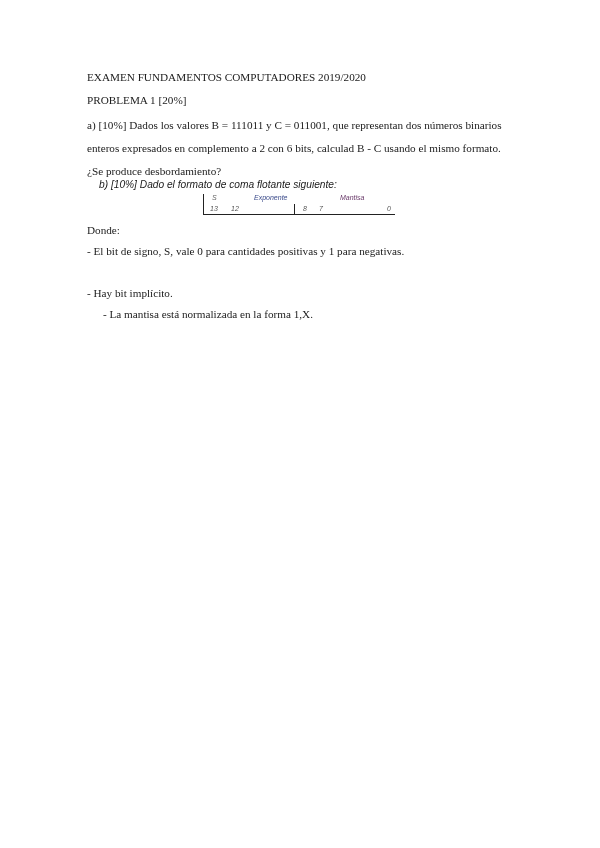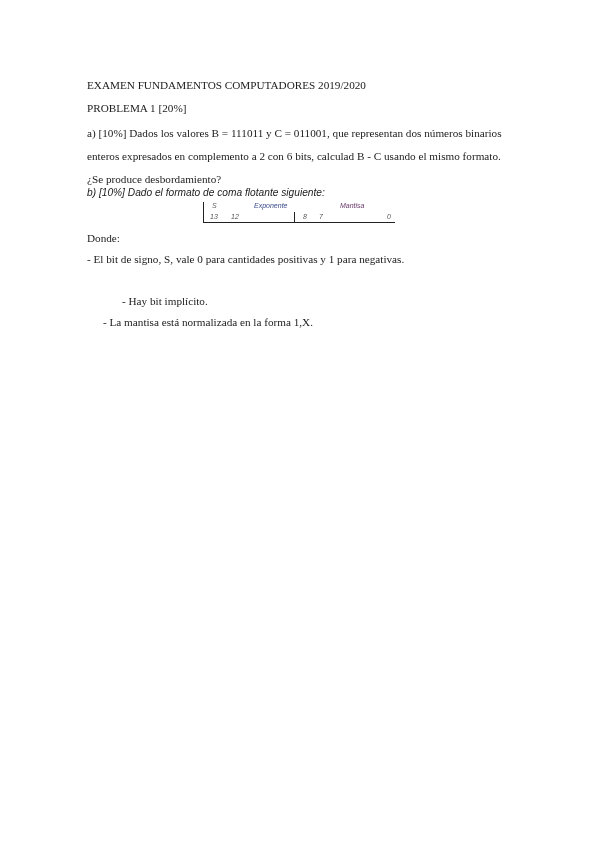--- a/index.html
+++ b/index.html
@@ -1,21 +1,21 @@
 <!DOCTYPE html>
 <html><head>
   <meta charset="utf-8">
   <style>
     html, body { margin:0; padding:0; background:#ffffff; }
     body { width:600px; height:848px; position:relative; overflow:hidden;
            font-family:"Liberation Serif", serif; color:#1a1a1a; }
-    .page { position:absolute; left:0; top:8px; width:600px; height:604px; background:#fff; }
+    .page { position:absolute; left:0; top:0; width:600px; height:604px; background:#fff; }
     .line { position:absolute; left:87px; font-size:11.2px; line-height:14px; white-space:nowrap; }
     .para { position:absolute; left:87px; width:430px; font-size:11.2px; line-height:23px; }
-    .sans-italic { font-family:"Liberation Sans", sans-serif; font-style:italic; font-size:10.2px; }
+    .sans-italic { font-family:"Liberation Sans", sans-serif; font-style:italic; font-size:10.2px;margin-left:12px; }
     .fmt { position:absolute; left:203px; top:194px; width:192px; height:21px;
            font-family:"Liberation Sans", sans-serif; font-style:italic; font-size:7px; color:#555; }
     .fmt .vbar-left { position:absolute; left:0; top:0; width:1px; height:21px; background:#222; }
     .fmt .vbar-mid { position:absolute; left:91px; top:10px; width:1px; height:11px; background:#222; }
     .fmt .hbar { position:absolute; left:0; top:20px; width:192px; height:1px; background:#222; }
     .fmt span { position:absolute; }
   </style>
 </head>
 <body>
 
@@ -35,15 +35,15 @@
     <span style="left:137px; top:0px; color:#6a3a6a;">Mantisa</span>
     <span style="left:7px; top:11px;">13</span>
     <span style="left:28px; top:11px;">12</span>
     <span style="left:100px; top:11px;">8</span>
     <span style="left:116px; top:11px;">7</span>
     <span style="left:184px; top:11px;">0</span>
   </div>
 
   <div class="line" style="top:223px;">Donde:</div>
   <div class="line" style="top:244px;">- El bit de signo, S, vale 0 para cantidades positivas y 1 para negativas.</div>
-  <div class="line" style="top:286px;margin-left:35px;">- Hay bit implícito.</div>
+  <div class="line" style="top:286px;">- Hay bit implícito.</div>
   <div class="line" style="top:307px;margin-left:16px;">- La mantisa está normalizada en la forma 1,X.</div>
 </div>
 
 </body></html>

